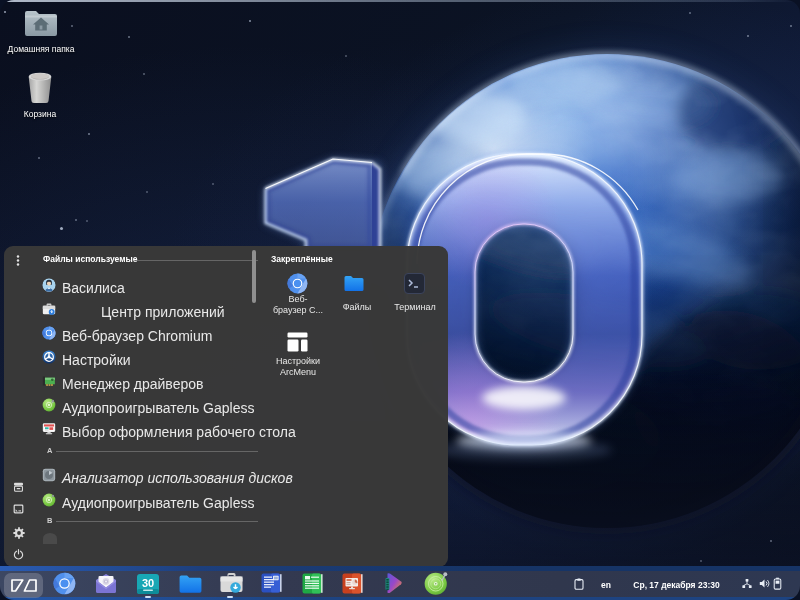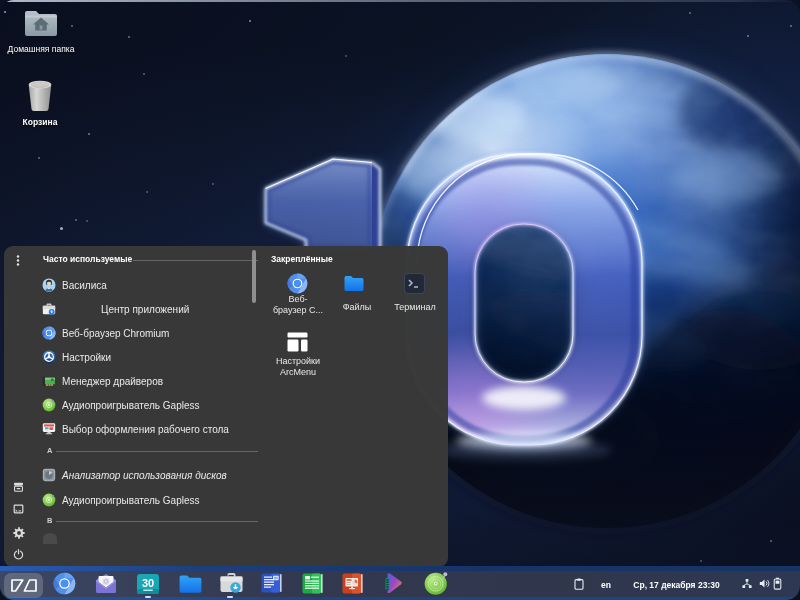--- a/index.html
+++ b/index.html
@@ -33,21 +33,21 @@
  background:
   radial-gradient(circle at 40% 25%, rgba(0,0,0,0) 40%, rgba(3,8,22,0.45) 72%, rgba(2,5,14,0.92) 100%),
   linear-gradient(197deg, rgba(0,0,0,0) 42%, rgba(2,5,14,0.55) 68%, rgba(1,3,10,0.88) 92%);
 }
 
 .dicon { position:absolute; text-align:center; color:#fff; font-size:8.5px; white-space:nowrap; text-shadow:0 1px 2px rgba(0,0,0,0.85); }
 
 #menu { position:absolute; left:4px; top:246px; width:444px; height:321px; background:rgba(57,57,57,0.99); border-radius:9px; color:#e8e8e8; }
 .mhdr { font-size:8.5px; font-weight:bold; color:#fff; position:absolute; white-space:nowrap; }
 .hline { position:absolute; height:1px; background:rgba(160,160,160,0.45); }
-.mitem { position:absolute; left:58px; font-size:10px; color:#e9e9e9; white-space:nowrap;text-align:center; }
+.mitem { position:absolute; left:58px; font-size:14px; color:#e9e9e9; white-space:nowrap;text-align:center; }
 .micon { position:absolute; }
 .abhdr { position:absolute; left:43px; font-size:7.5px; font-weight:bold; color:#cfcfcf; }
 #search { position:absolute; left:31px; top:298px; width:227px; height:20px; border-radius:10px; background:#4a4a4a; border:1px solid #636363; color:#ababab; font-size:9px; line-height:18px; padding-left:22px; }
 .plabel { position:absolute; font-size:9px; color:#e8e8e8; text-align:center; line-height:10.5px; }
 .sideic { position:absolute; }
 
 #taskbar { position:absolute; left:0; top:566px; width:800px; height:34px; }
 #tbtop { position:absolute; left:0; top:0; width:800px; height:5px;
  background:linear-gradient(90deg, #2a5cb4 0%, #1d3f7c 25%, #163466 60%, #163466 100%); }
 #tbmain { position:absolute; left:0; top:5px; width:800px; height:26px;
@@ -221,21 +221,21 @@
       </defs>
       <path d="M2,4 a2,2 0 0 1 2,-2 h9 l3,3 h16 a2,2 0 0 1 2,2 v18 a2,2 0 0 1 -2,2 h-28 a2,2 0 0 1 -2,-2 z" fill="url(#fold)"></path>
       <path d="M2,6.5 h32 v2 h-32 z" fill="#ffffff" opacity="0.25"></path>
       <g fill="#5c6d76">
         <path d="M18,8.5 l8,7 h-2.2 v6 h-11.6 v-6 h-2.2 z"></path>
         <rect x="16.6" y="16.5" width="2.8" height="4" fill="#8b9aa4"></rect>
       </g>
     </svg>
     <div style="margin-top:7px">Домашняя папка</div>
   </div>
-  <div class="dicon" style="left:6px; top:79px; width:68px;font-weight:bold;">
+  <div class="dicon" style="left:6px; top:71px; width:68px;">
     <svg width="34" height="33" viewBox="0 0 34 35" style="display:block;margin:0 auto;">
       <defs>
         <linearGradient id="tg" x1="0" y1="0" x2="1" y2="0">
           <stop offset="0" stop-color="#a5a5a5"></stop>
             <stop offset="0.35" stop-color="#d6d6d4"></stop>
             <stop offset="1" stop-color="#8f8f8f"></stop>
         </linearGradient>
       </defs>
       <path d="M5,6 h24 l-3,26 a3,3 0 0 1 -3,2 h-12 a3,3 0 0 1 -3,-2 z" fill="url(#tg)"></path>
       <ellipse cx="17" cy="6" rx="12" ry="4.2" fill="#d8d8d8"></ellipse>
@@ -265,21 +265,21 @@
         <rect x="5.4" y="6.4" width="2.6" height="1" fill="#dcdcdc"></rect>
       </svg>
     <svg class="sideic" style="left:8.5px;top:281px" width="12" height="12" viewBox="0 0 12 12">
         <path fill-rule="evenodd" fill="#dcdcdc" d="M9.79,4.43 L10.00,5.11 L11.63,5.10 L11.63,6.90 L10.00,6.89 L9.79,7.57 L9.46,8.20 L10.62,9.34 L9.34,10.62 L8.20,9.46 L7.57,9.79 L6.89,10.00 L6.90,11.63 L5.10,11.63 L5.11,10.00 L4.43,9.79 L3.80,9.46 L2.66,10.62 L1.38,9.34 L2.54,8.20 L2.21,7.57 L2.00,6.89 L0.37,6.90 L0.37,5.10 L2.00,5.11 L2.21,4.43 L2.54,3.80 L1.38,2.66 L2.66,1.38 L3.80,2.54 L4.43,2.21 L5.11,2.00 L5.10,0.37 L6.90,0.37 L6.89,2.00 L7.57,2.21 L8.20,2.54 L9.34,1.38 L10.62,2.66 L9.46,3.80 Z M7.9,6 a1.9,1.9 0 1 0 -3.8,0 a1.9,1.9 0 1 0 3.8,0 Z"></path>
       </svg>
     <svg class="sideic" style="left:9px;top:303px" width="11" height="11" viewBox="0 0 16 16">
         <path d="M 5.2,3.2 A 6,6 0 1 0 10.8,3.2" fill="none" stroke="#dcdcdc" stroke-width="1.7" stroke-linecap="round"></path>
         <line x1="8" y1="1" x2="8" y2="7" stroke="#dcdcdc" stroke-width="1.7" stroke-linecap="round"></line>
       </svg>
 
-    <div class="mhdr" style="left:39px;top:8px;">Часто используемые</div>
+    <div class="mhdr" style="left:39px;top:8px;">Файлы используемые</div>
     <div class="hline" style="left:129px;top:14px;width:125px;"></div>
 
     <svg class="micon" style="left:38px;top:32px" width="14" height="14" viewBox="0 0 17 17">
         <defs>
           <clipPath id="avc">
             <circle cx="8.5" cy="8.5" r="8.2"></circle>
           </clipPath>
         </defs>
         <g clip-path="url(#avc)">
           <circle cx="8.5" cy="8.5" r="8.2" fill="#a9d4ef"></circle>

